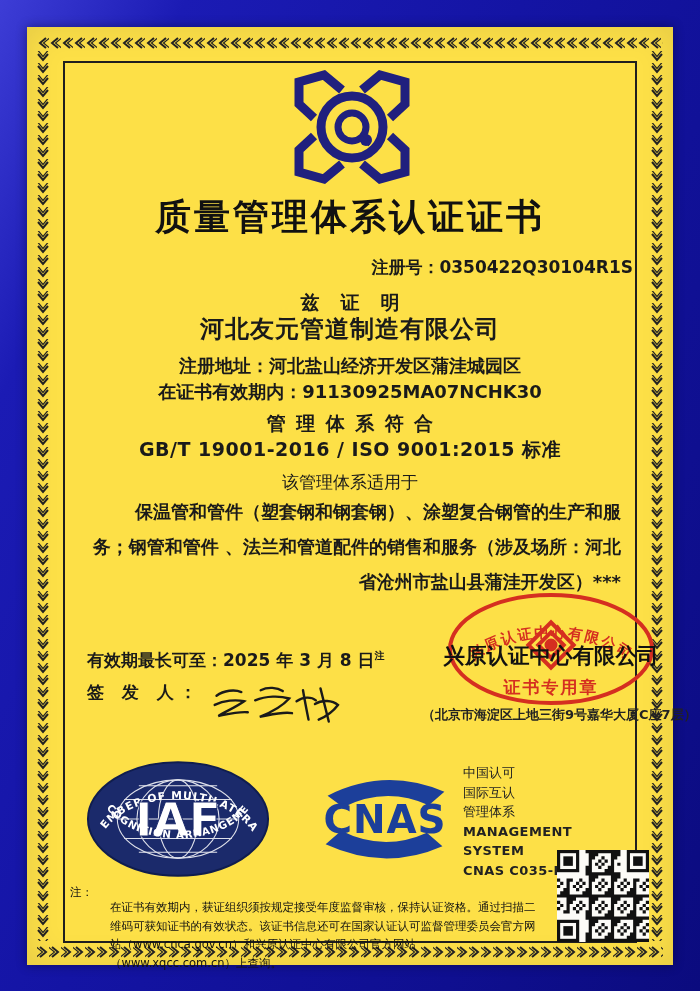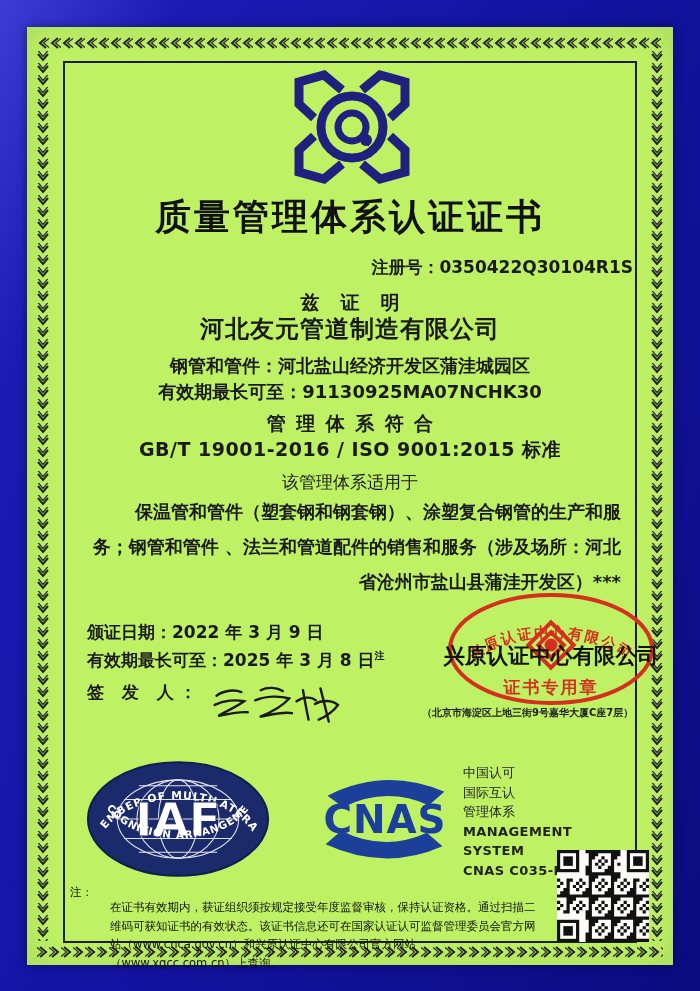--- a/index.html
+++ b/index.html
@@ -3,21 +3,21 @@
 <meta charset="utf-8">
 <style>
   html,body{margin:0;padding:0;}
   body{
     width:700px;height:991px;position:relative;overflow:hidden;
     background:linear-gradient(115deg,#3d3dd6 0%,#1b1bb4 16%,#1414a4 45%,#0f0f90 78%,#0b0b7e 100%);
     font-family:"DejaVu Sans",sans-serif;color:#1a1a1a;
   }
   .page{
     position:absolute;left:27px;top:27px;width:646px;height:938px;
-    background:#bef264;box-shadow:inset 0 0 34px rgba(10,10,60,.10), 0 0 10px rgba(0,0,30,.45);
+    background:#fde047;box-shadow:inset 0 0 34px rgba(10,10,60,.10), 0 0 10px rgba(0,0,30,.45);
   }
   .chev{position:absolute;}
   .chev.t{left:10px;top:9px;width:626px;height:14px;}
   .chev.b{left:10px;bottom:6px;width:626px;height:14px;}
   .chev.l{left:9px;top:24px;width:14px;height:890px;}
   .chev.r{right:9px;top:24px;width:14px;height:890px;}
   .inner{
     position:absolute;left:36px;top:34px;width:570px;height:878px;
     border:2px solid #1f1f1f;
   }
@@ -36,21 +36,21 @@
   .scope{top:431px;left:16px;width:540px;font-size:18px;font-weight:bold;line-height:35px;text-indent:2em;text-align:right;margin:0;}
   .issue{top:558px;left:22px;font-size:17px;font-weight:600;}
   .valid{top:586px;left:22px;font-size:17px;font-weight:600;}
   .valid sup{font-size:10px;font-weight:bold;}
   .signrow{top:618px;left:22px;height:46px;display:flex;}
   .signlbl{font-size:17px;font-weight:600;letter-spacing:.35em;}
   .stamp{top:528px;left:371px;width:230px;height:136px;}
   .stamp svg.seal{position:absolute;left:0;top:0;}
   .issuer-co{position:absolute;top:50px;left:-12px;width:254px;text-align:center;font-size:21.5px;font-weight:bold;color:#111;white-space:nowrap;}
   .seal-line{position:absolute;top:85px;left:0;width:100%;text-align:center;font-size:17px;font-weight:bold;color:#d52f20;letter-spacing:2px;}
-  .issuer-addr{position:absolute;top:115px;left:-14px;width:258px;font-size:10px;font-weight:600;color:#222;white-space:nowrap;}
+  .issuer-addr{position:absolute;top:115px;left:-14px;width:258px;text-align:center;font-size:13px;font-weight:600;color:#222;white-space:nowrap;}
   .iaf{top:696px;left:20px;}
   .cnas{top:711px;left:247px;}
   .cnastxt{top:700px;left:398px;font-size:13px;line-height:19.5px;color:#222;}
   .cnastxt .en{letter-spacing:.4px;font-weight:bold;}
   .qr{top:787px;left:492px;}
   .note{top:820px;left:5px;width:486px;display:flex;font-size:11.5px;line-height:18.5px;font-weight:500;color:#111;}
   .note .lbl{flex:0 0 auto;margin-right:2px;}
   .note p{margin:15px;}
   .sig-svg{margin-left:8px;}
 </style>
@@ -105,28 +105,27 @@
     </svg>
 
     <div class="abs ctr title">质量管理体系认证证书</div>
 
     <div class="abs reg">
       <span>注册号：</span><span>0350422Q30104R1S</span>
     </div>
 
     <div class="abs ctr company">河北友元管道制造有限公司</div>
     <div class="abs ctr certify">兹证明</div>
-    <div class="abs ctr addr">钢管和管件：河北盐山经济开发区蒲洼城园区</div>
-    <div class="abs ctr credit">有效期最长可至：91130925MA07NCHK30</div>
+    <div class="abs ctr addr">注册地址：河北盐山经济开发区蒲洼城园区</div>
+    <div class="abs ctr credit">在证书有效期内：91130925MA07NCHK30</div>
     <div class="abs ctr conform">管理体系符合</div>
     <div class="abs ctr standard">GB/T 19001-2016 / ISO 9001:2015 标准</div>
     <div class="abs ctr scopehead">该管理体系适用于</div>
     <p class="abs scope">保温管和管件（塑套钢和钢套钢）、涂塑复合钢管的生产和服务；钢管和管件 、法兰和管道配件的销售和服务（涉及场所：河北省沧州市盐山县蒲洼开发区）***</p>
 
-    <div class="abs issue">颁证日期：2022 年 3 月 9 日</div>
     <div class="abs valid">
       <span>有效期最长可至：2025 年 3 月 8 日</span><sup>注</sup>
     </div>
 
     <div class="abs signrow">
       <span class="signlbl">签 发 人：</span>
       <svg class="sig-svg" width="138" height="46" viewBox="0 0 150 50" role="img" aria-label="王宏林">
         <g fill="none" stroke="#1a1a1a" stroke-width="2.6" stroke-linecap="round">
           <path d="M6,16 C14,10 26,9 33,12"></path>
           <path d="M4,26 C14,21 27,20 36,22 C28,28 14,34 8,38 C18,36 30,33 40,34"></path>

